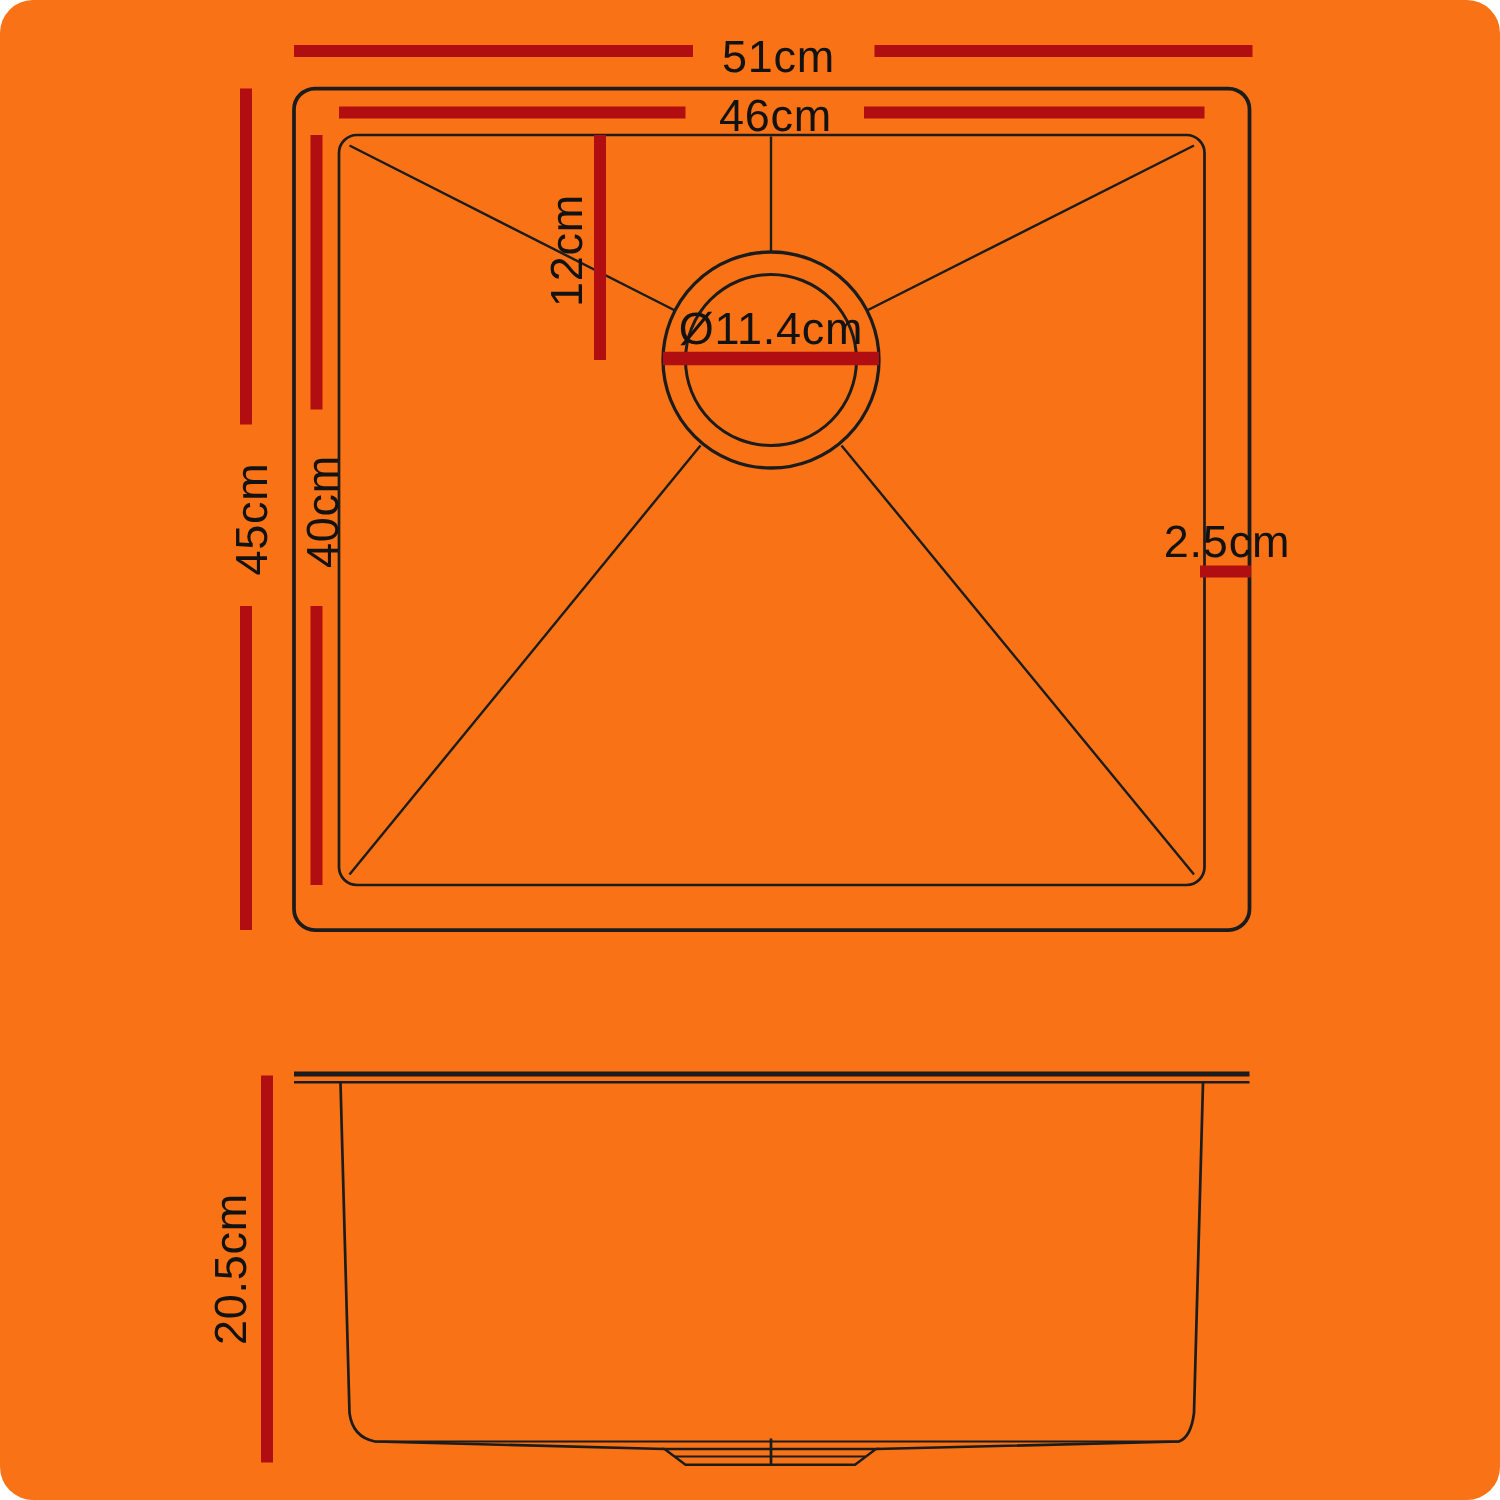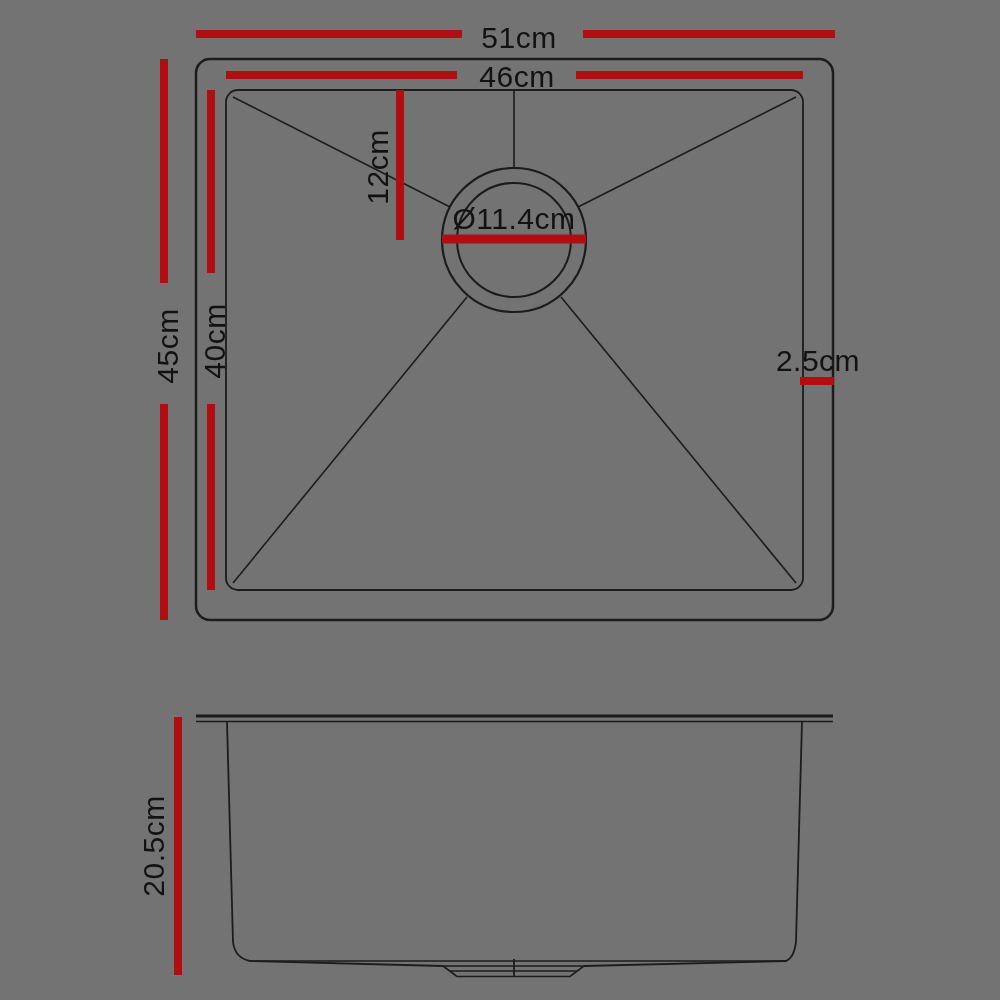--- a/index.html
+++ b/index.html
@@ -1,17 +1,17 @@
 <!DOCTYPE html>
 <html><head>
 <meta charset="utf-8">
 <style>
   html,body{margin:0;padding:0;background:#fff;}
-  #canvas{position:relative;width:1000px;height:1000px;background:#737373;overflow:hidden;
-          font-family:"Liberation Sans", sans-serif;}
+  #canvas{position:relative;width:1000px;height:1000px;background:#f97316;overflow:hidden;
+          font-family:"Liberation Sans", sans-serif;border-radius:22px;}
   svg{position:absolute;left:0;top:0;}
   text{font-family:"Liberation Sans", sans-serif;font-size:30px;letter-spacing:0.5px;}
   .dim-label{font-weight:400;}
 </style>
 </head>
 <body>
 
 <div id="canvas">
 <svg width="1000" height="1000" viewBox="0 0 1000 1000">
 

